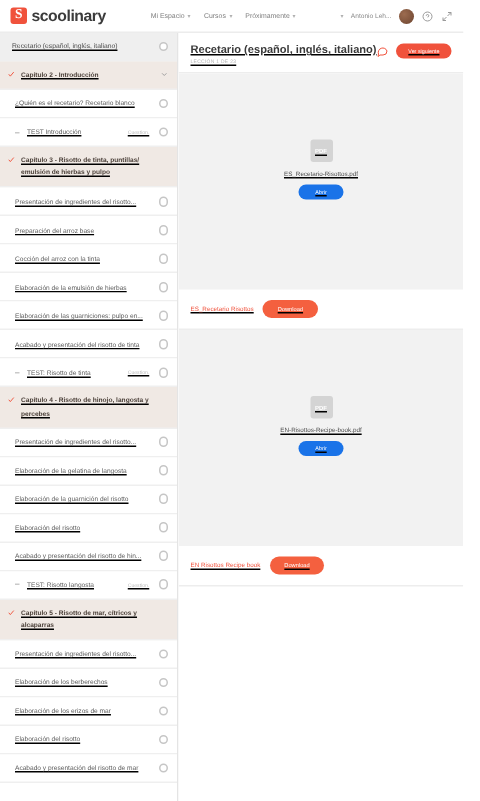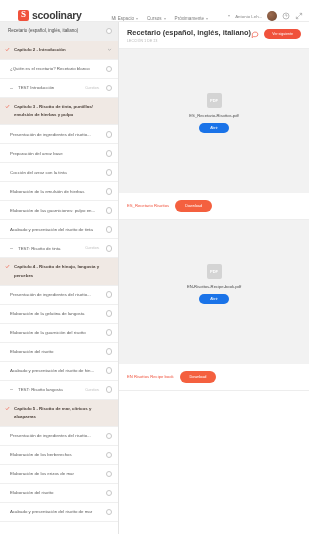--- a/index.html
+++ b/index.html
@@ -9,22 +9,22 @@
     background: #ffffff;
     overflow: hidden;
   }
 
   
   .navbar {
     height: 22px;
     background: #ffffff;
     border-bottom: 1px solid #ececec;
     display: flex;
-    align-items: flex-end;
-    padding: 0 18px;
+    align-items: center;
+    padding: 0 7px;
     gap: 20px;
   }
   .brand { display: flex; align-items: center; gap: 3px; }
   .brand-mark {
     width: 11px; height: 11px;
     background: #f0523c;
     border-radius: 2px;
     position: relative;
     flex: 0 0 auto;
   }
@@ -75,21 +75,21 @@
   .icon-btn {
     width: 8px; height: 8px;
     color: #9a9a9a;
     display: flex;
     align-items: center;
     justify-content: center;
   }
   .icon-btn svg { width: 100%; height: 100%; display: block; }
 
   
-  .body-split { display: flex; height: calc(534px - 22px); }
+  .body-split { display: flex; height: calc(534px - 22px); text-decoration: underline; }
 
   
   .sidebar {
     width: 119px;
     flex: 0 0 119px;
     background: #ffffff;
     border-right: 1px solid #e4e4e4;
     overflow: hidden;
     position: relative;
   }

